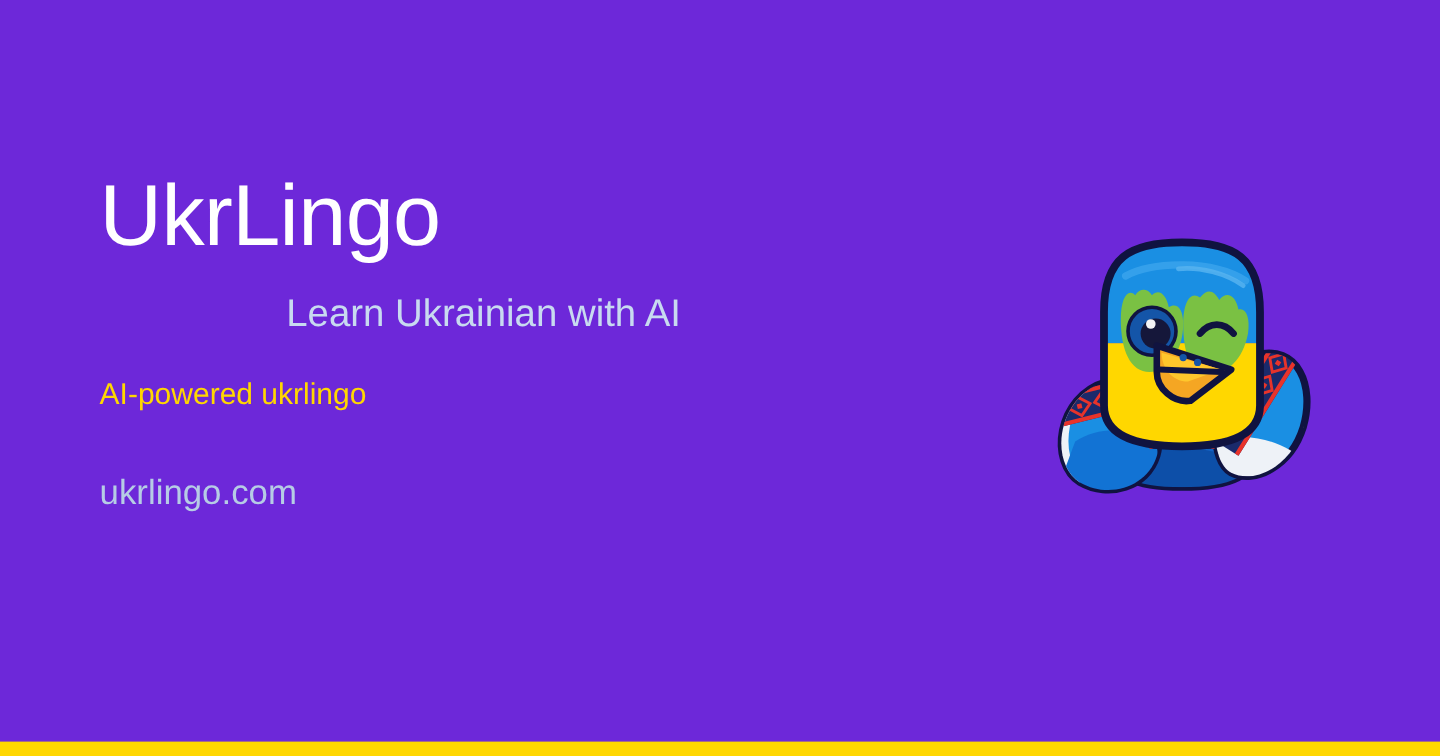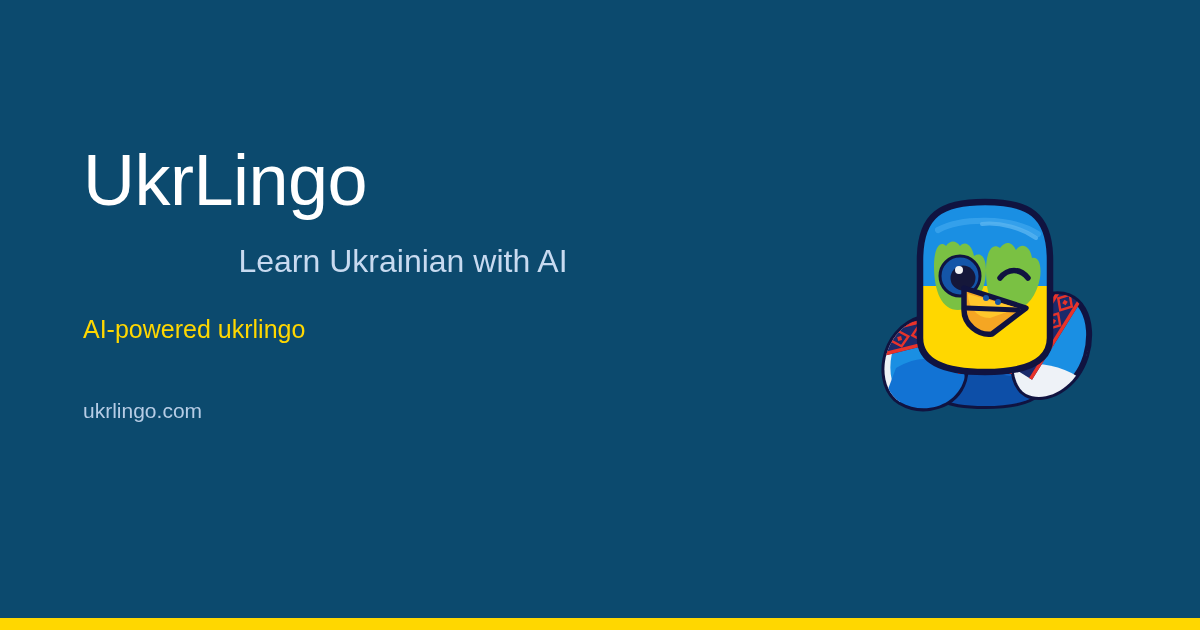--- a/index.html
+++ b/index.html
@@ -49,21 +49,21 @@
     font-size: 25px;
     line-height: 42px;
     font-weight: 400;
     color: #ffd700;
     max-width: 480px;
   }
   #description .desc-line { display: block; white-space: nowrap; }
 
   #site-url {
     margin: 46px 0 0 0;
-    font-size: 21px;
+    font-size: 29px;
     line-height: 30px;
     font-weight: 400;
     color: #b6cce5;
     white-space: nowrap;
   }
 
   
   #mascot {
     position: absolute;
     left: 860px;
@@ -80,21 +80,21 @@
     bottom: 0;
     width: 1200px;
     height: 12px;
     display: flex;
   }
   #flag-bar .stripe { height: 100%; width: 100%; }
 </style>
 </head>
 <body>
 
-<div id="card" style="background: #0c4a6e;">
+<div id="card" style="background: #6d28d9;">
 
   <div id="text-block">
 
     <h1 id="brand-title" style="color: rgb(255, 255, 255);">UkrLingo</h1>
 
     <p id="tagline" style="color: rgb(200, 218, 240); text-align: center;">Learn Ukrainian with AI</p>
 
     <p id="description" style="color: rgb(255, 215, 0);">
       <span class="desc-line">AI-powered ukrlingo</span>
     </p>

